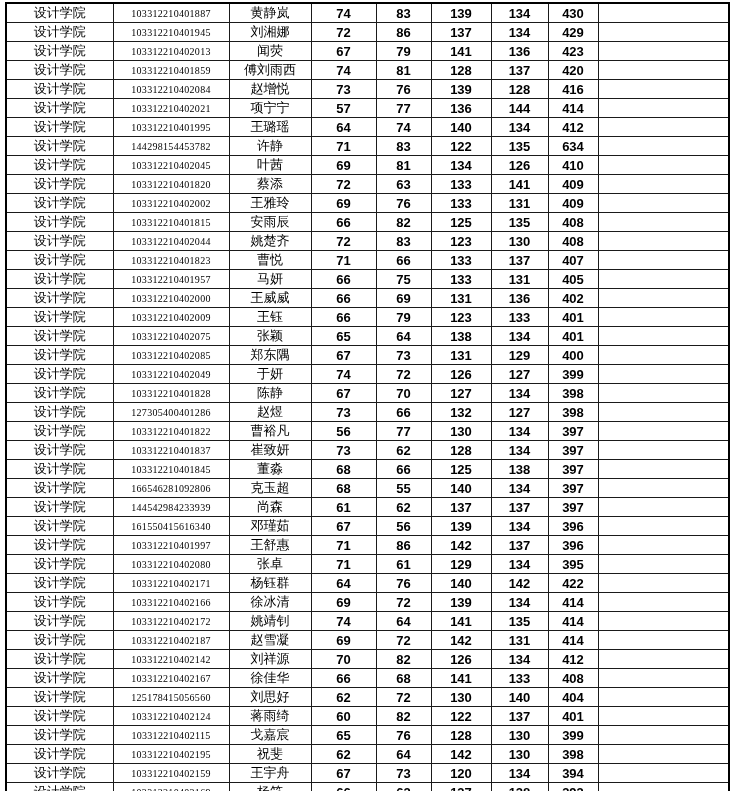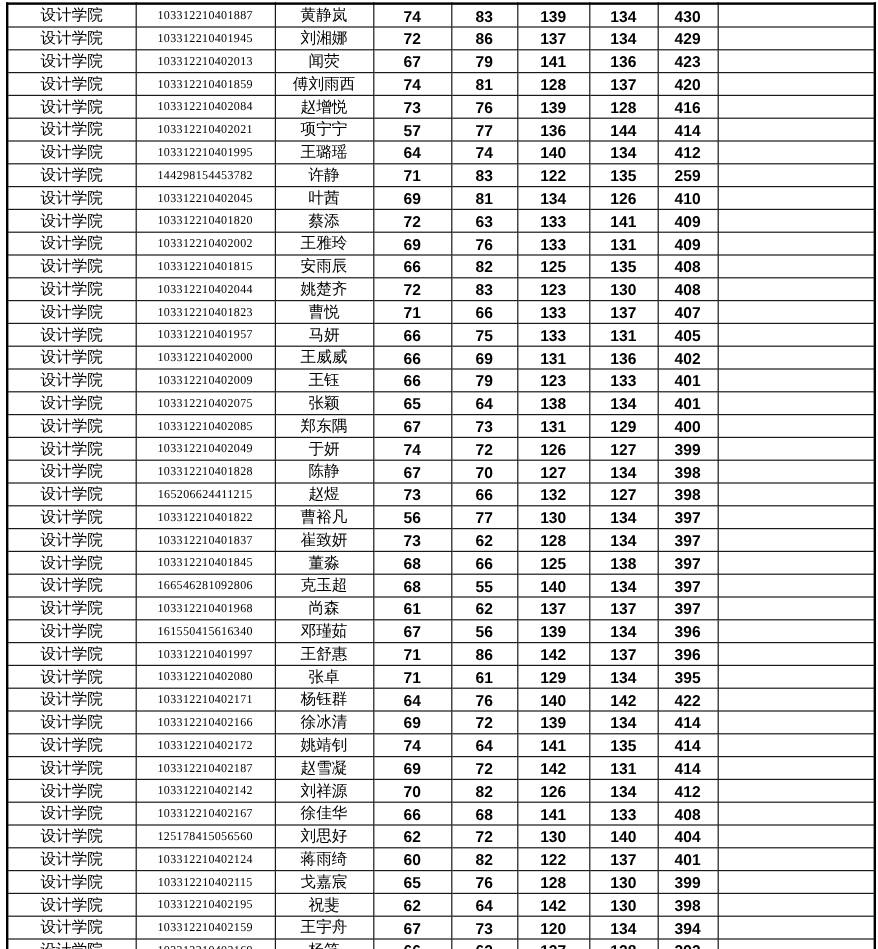--- a/index.html
+++ b/index.html
@@ -147,21 +147,21 @@
     <td class="col-note"></td>
   </tr>
         <tr>
     <td class="col-college">设计学院</td>
     <td class="col-id">144298154453782</td>
     <td class="col-name">许静</td>
     <td class="col-score">71</td>
     <td class="col-score">83</td>
     <td class="col-score">122</td>
     <td class="col-score">135</td>
-    <td class="col-total">259</td>
+    <td class="col-total">634</td>
     <td class="col-note"></td>
   </tr>
         <tr>
     <td class="col-college">设计学院</td>
     <td class="col-id">103312210402045</td>
     <td class="col-name">叶茜</td>
     <td class="col-score">69</td>
     <td class="col-score">81</td>
     <td class="col-score">134</td>
     <td class="col-score">126</td>
@@ -295,21 +295,21 @@
     <td class="col-name">陈静</td>
     <td class="col-score">67</td>
     <td class="col-score">70</td>
     <td class="col-score">127</td>
     <td class="col-score">134</td>
     <td class="col-total">398</td>
     <td class="col-note"></td>
   </tr>
         <tr>
     <td class="col-college">设计学院</td>
-    <td class="col-id">165206624411215</td>
+    <td class="col-id">127305400401286</td>
     <td class="col-name">赵煜</td>
     <td class="col-score">73</td>
     <td class="col-score">66</td>
     <td class="col-score">132</td>
     <td class="col-score">127</td>
     <td class="col-total">398</td>
     <td class="col-note"></td>
   </tr>
         <tr>
     <td class="col-college">设计学院</td>
@@ -350,21 +350,21 @@
     <td class="col-name">克玉超</td>
     <td class="col-score">68</td>
     <td class="col-score">55</td>
     <td class="col-score">140</td>
     <td class="col-score">134</td>
     <td class="col-total">397</td>
     <td class="col-note"></td>
   </tr>
         <tr>
     <td class="col-college">设计学院</td>
-    <td class="col-id">103312210401968</td>
+    <td class="col-id">144542984233939</td>
     <td class="col-name">尚森</td>
     <td class="col-score">61</td>
     <td class="col-score">62</td>
     <td class="col-score">137</td>
     <td class="col-score">137</td>
     <td class="col-total">397</td>
     <td class="col-note"></td>
   </tr>
         <tr>
     <td class="col-college">设计学院</td>

